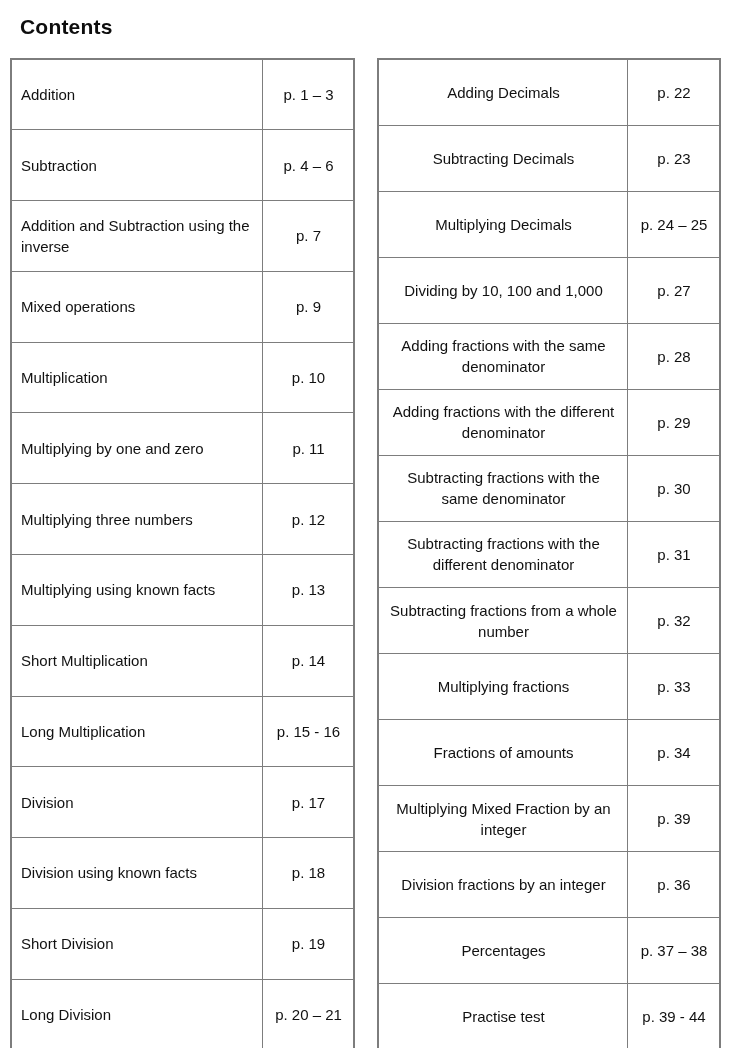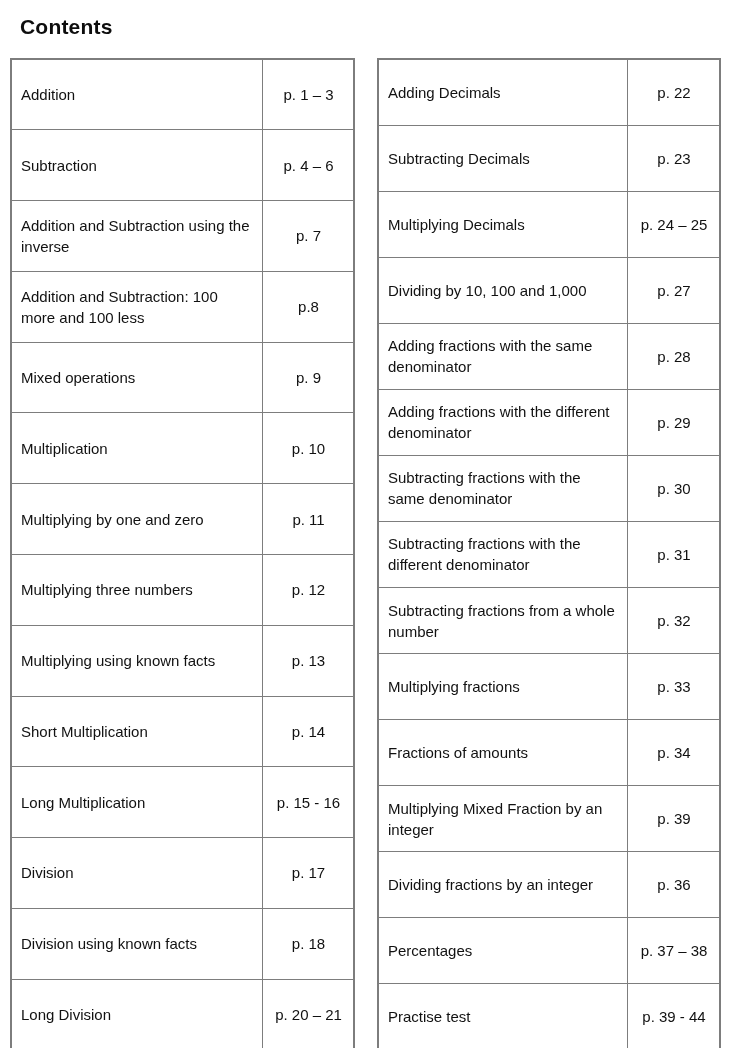--- a/index.html
+++ b/index.html
@@ -33,21 +33,21 @@
     vertical-align: middle;
     font-size: 15px;
     line-height: 21px;
     color: #111111;
     padding: 4px 8px 4px 9px;
     overflow: hidden;
   }
   table.left-table  { left: 10px;  width: 345px; height: 993px; border-radius: 14px; }
   table.right-table { left: 377px; width: 344px; height: 993px; }
   table.left-table  td.topic { width: 233px; }
-  table.right-table td.topic { width: 231px; }
+  table.right-table td.topic { width: 231px; text-align: center; }
   table.left-table  tr { height: 66.2px; }
   table.right-table tr { height: 62.06px; }
   td.pagenum {
     text-align: center;
     font-weight: 400;
     color: #3b7cd8;
     padding: 4px 4px;
   }
 </style>
 </head>
@@ -63,24 +63,20 @@
         <td class="topic">Addition</td>
         <td class="pagenum">p. 1 – 3</td>
       </tr>
       <tr>
         <td class="topic">Subtraction</td>
         <td class="pagenum">p. 4 – 6</td>
       </tr>
       <tr>
         <td class="topic">Addition and Subtraction using the inverse</td>
         <td class="pagenum">p. 7</td>
-      </tr>
-      <tr>
-        <td class="topic">Addition and Subtraction: 100 more and 100 less</td>
-        <td class="pagenum">p.8</td>
       </tr>
       <tr>
         <td class="topic">Mixed operations</td>
         <td class="pagenum">p. 9</td>
       </tr>
       <tr>
         <td class="topic">Multiplication</td>
         <td class="pagenum">p. 10</td>
       </tr>
       <tr>
@@ -103,20 +99,24 @@
         <td class="topic">Long Multiplication</td>
         <td class="pagenum">p. 15 - 16</td>
       </tr>
       <tr>
         <td class="topic">Division</td>
         <td class="pagenum">p. 17</td>
       </tr>
       <tr>
         <td class="topic">Division using known facts</td>
         <td class="pagenum">p. 18</td>
+      </tr>
+      <tr>
+        <td class="topic">Short Division</td>
+        <td class="pagenum">p. 19</td>
       </tr>
       <tr>
         <td class="topic">Long Division</td>
         <td class="pagenum">p. 20 – 21</td>
       </tr>
     </tbody>
   </table>
 
   <table class="contents right-table">
     <tbody>
@@ -162,21 +162,21 @@
       </tr>
       <tr>
         <td class="topic">Fractions of amounts</td>
         <td class="pagenum">p. 34</td>
       </tr>
       <tr>
         <td class="topic">Multiplying Mixed Fraction by an integer</td>
         <td class="pagenum">p. 39</td>
       </tr>
       <tr>
-        <td class="topic">Dividing fractions by an integer</td>
+        <td class="topic">Division fractions by an integer</td>
         <td class="pagenum">p. 36</td>
       </tr>
       <tr>
         <td class="topic">Percentages</td>
         <td class="pagenum">p. 37 – 38</td>
       </tr>
       <tr>
         <td class="topic">Practise test</td>
         <td class="pagenum">p. 39 - 44</td>
       </tr>

